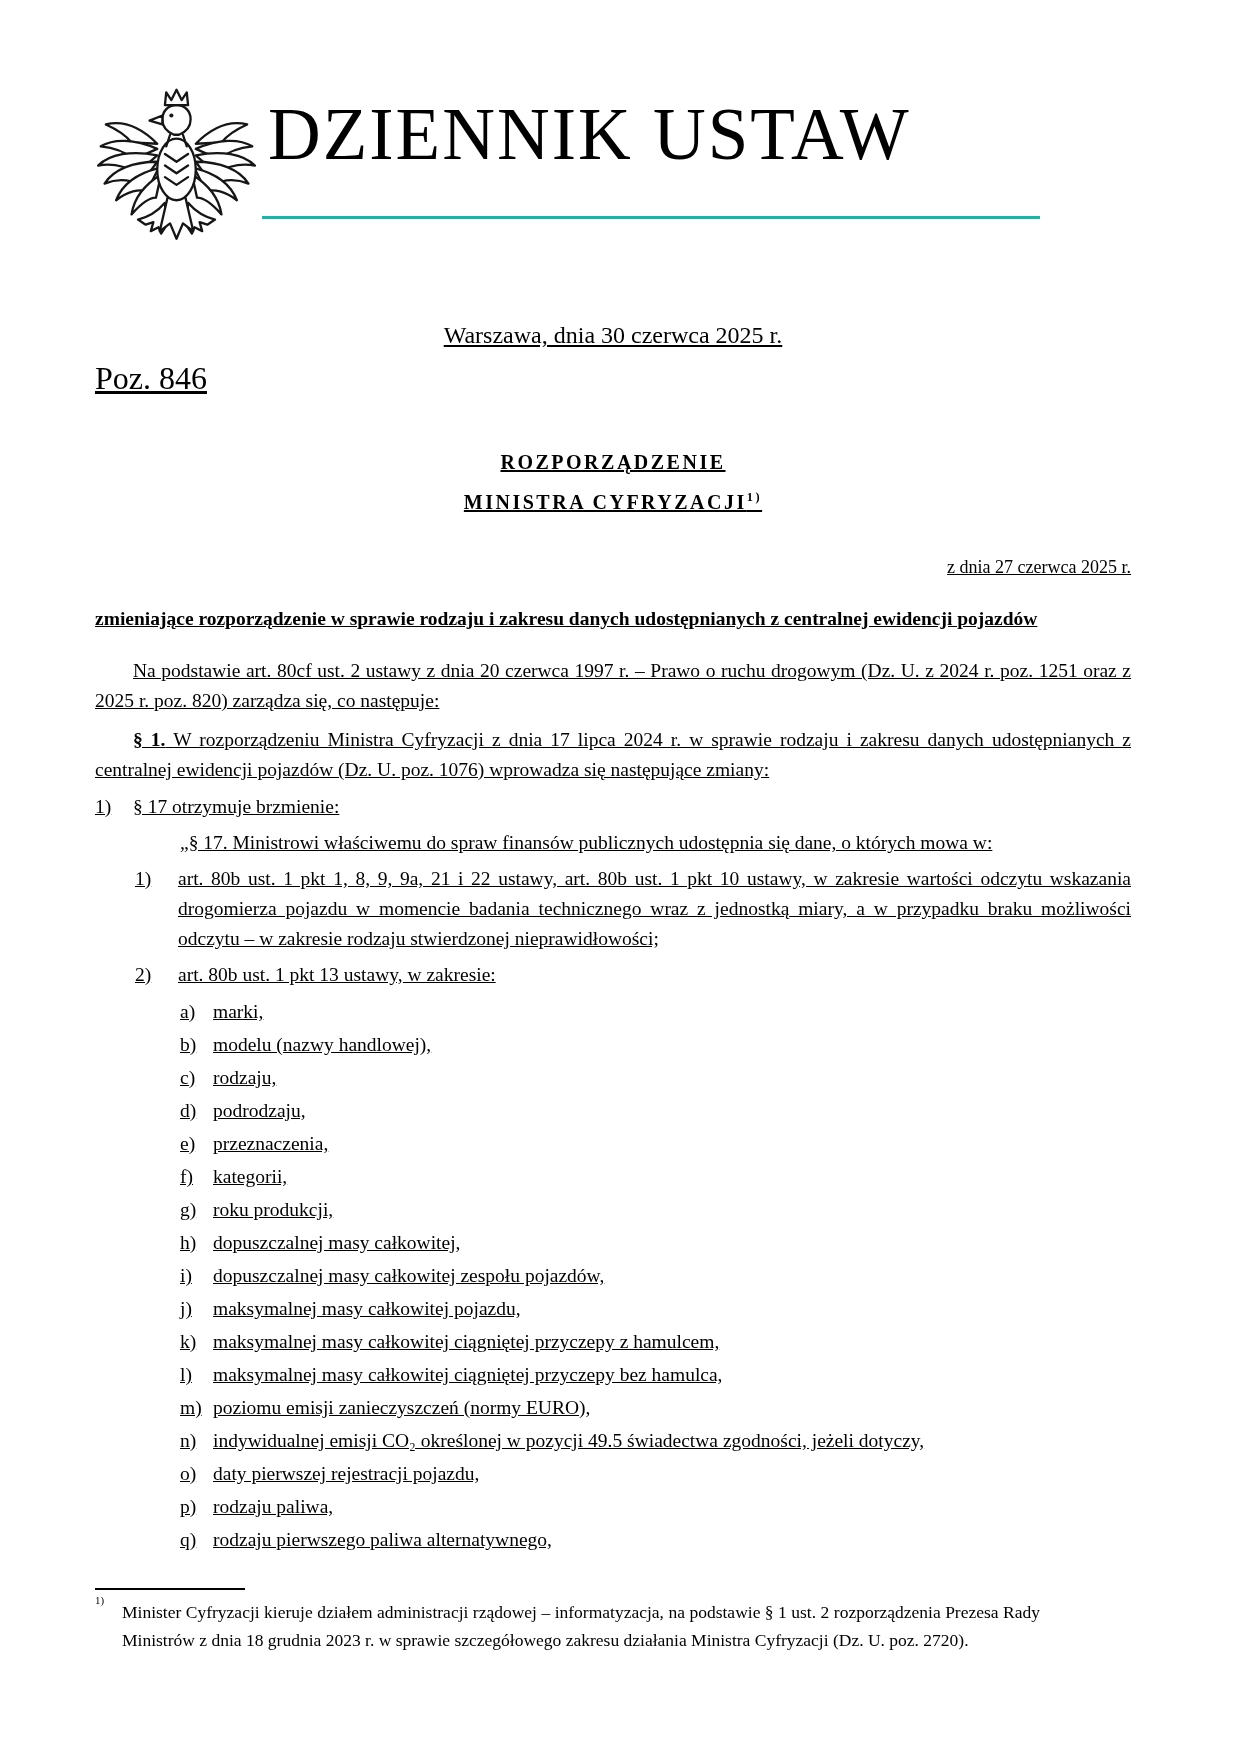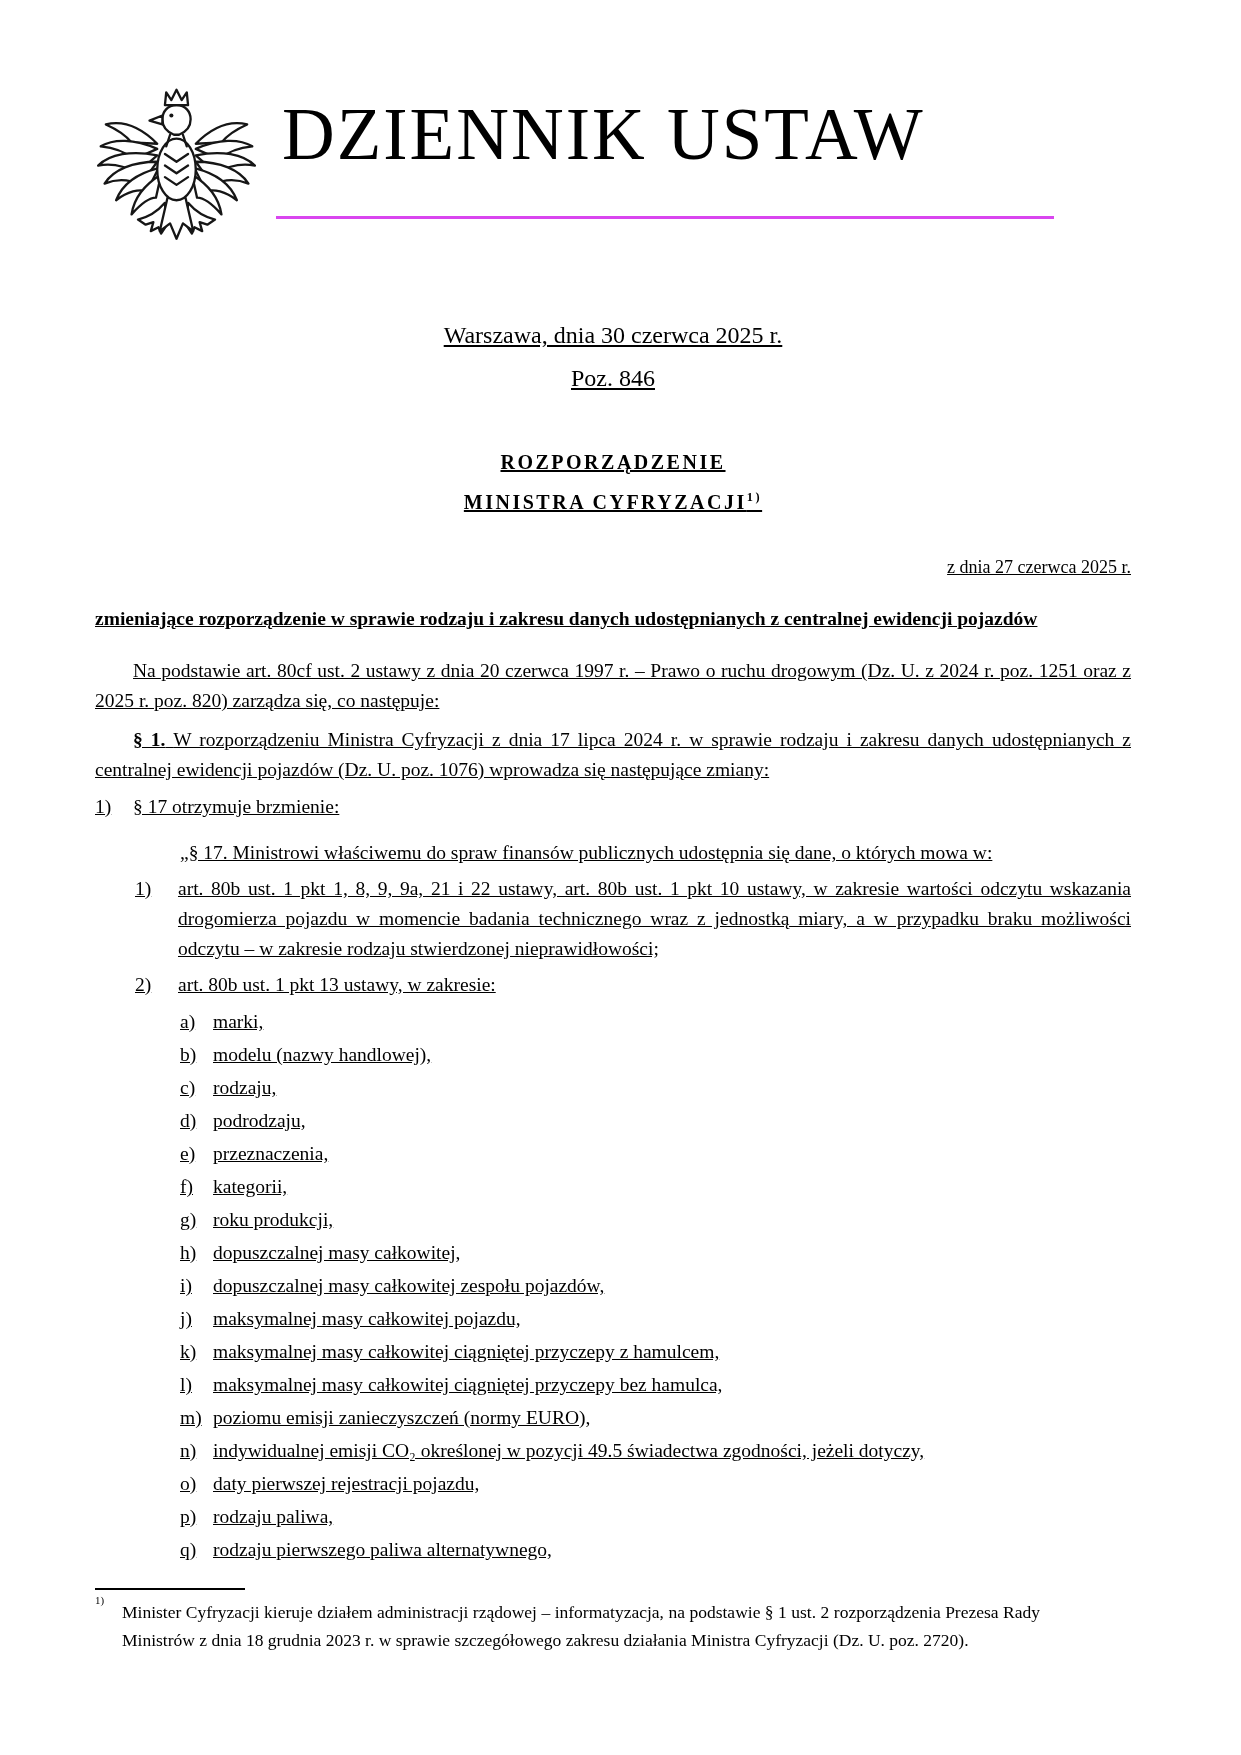--- a/index.html
+++ b/index.html
@@ -7,41 +7,41 @@
   .page {
     position:relative;
     width:1241px; height:1755px;
     background:#ffffff; color:#000000;
     font-family:"Liberation Serif","DejaVu Serif",serif;
     overflow:hidden;
   }
   
   .masthead { display:flex; align-items:flex-start; padding-left:93px; padding-top:86px; }
   .emblem { width:167px; height:172px; flex:0 0 auto; }
-  .m-col { width:778px; border-bottom:3px solid #d946ef; padding:8px 0 40px 6px; margin-left:16px; }
+  .m-col { width:778px; border-bottom:3px solid #14b8a6; padding:8px 0 40px 6px; margin-left:2px; }
   .m-title { font-size:73px; line-height:82px; letter-spacing:2px; white-space:nowrap; }
   .m-subtitle { font-size:45px; line-height:60px; letter-spacing:1px; margin-top:4px; white-space:nowrap; }
   
   .content { padding:0 110px 0 95px;text-decoration:underline; }
   .dateline { margin-top:62px; text-align:center; font-size:24px; line-height:30px; }
-  .pos { margin-top:13px; text-align:center; font-size:24px; line-height:30px; }
+  .pos { margin-top:13px; font-size:32px; line-height:30px; }
   .act-type { margin-top:56px; text-align:center; font-size:20px; line-height:27px; font-weight:bold; letter-spacing:2.5px; }
   .act-issuer { margin-top:13px; text-align:center; font-size:20px; line-height:27px; font-weight:bold; letter-spacing:2.5px; }
   .act-date { margin-top:38px; text-align:right; font-size:18px; line-height:26px; }
   .act-subject { margin-top:26px; text-align:left; font-size:19.5px; line-height:26px; font-weight:bold; }
   
   .para { margin-top:24px; font-size:19.5px; line-height:30px; text-align:justify; text-indent:38px; }
   .para.p2 { margin-top:9px; }
   .b { font-weight:bold; }
   .li { display:flex; font-size:19.5px; line-height:30px; }
   .li .marker { flex:0 0 auto; }
   .li .li-text { flex:1 1 auto; text-align:justify; }
   .li.l1 { margin-top:7px; }
   .li.l1 .marker { width:38px; }
-  .quoted { margin-top:16px; margin-left:85px; font-size:19.5px; line-height:30px; }
+  .quoted { margin-top:6px; margin-left:85px; font-size:19.5px; line-height:30px; }
   .li.point { margin-left:40px; margin-top:6px; }
   .li.point .marker { width:43px; }
   .letters { margin-top:7px; }
   .li.letter { margin-left:85px; margin-bottom:3px; }
   .li.letter .marker { width:33px; }
   sup { font-size:0.62em; vertical-align:super; line-height:0; }
   
   .footer { position:absolute; left:95px; top:1588px; width:945px; }
   .fn-rule { width:150px; border-top:2px solid #000; }
   .footnote { display:flex; margin-top:8px; font-size:17.5px; line-height:28px; }

